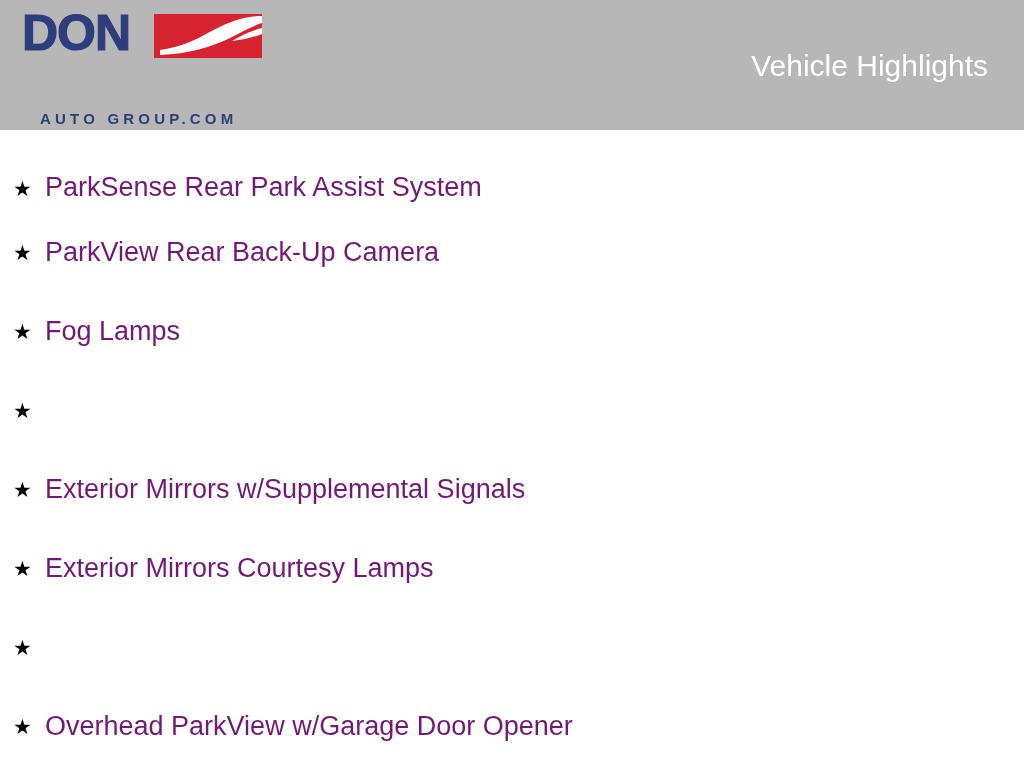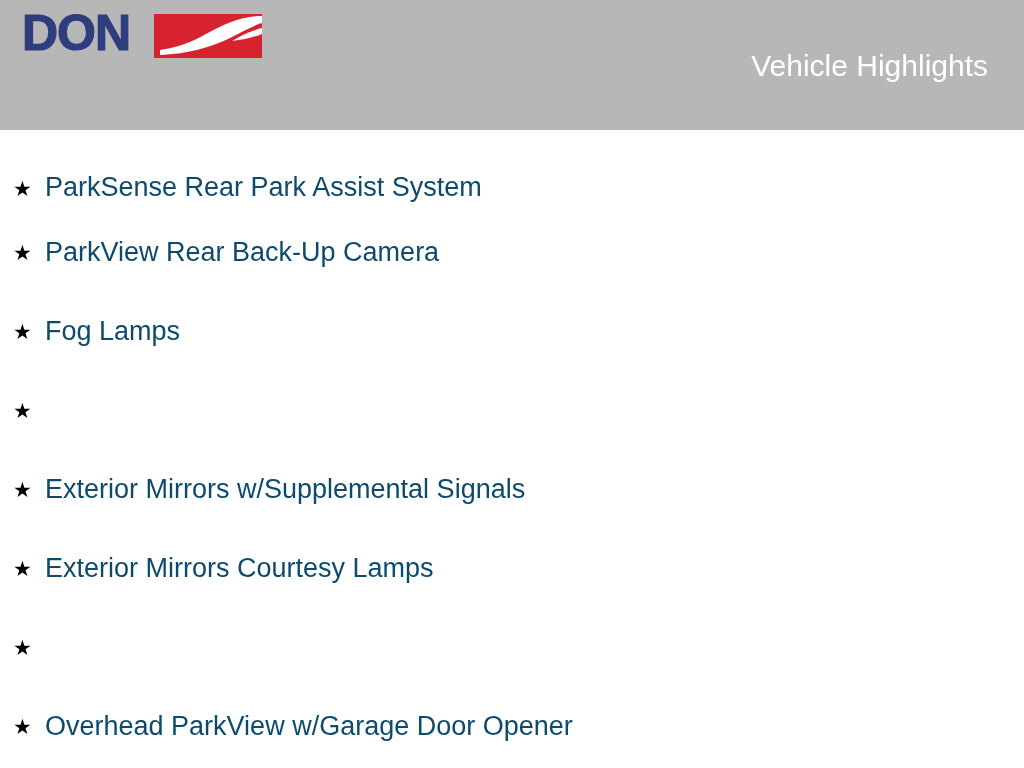--- a/index.html
+++ b/index.html
@@ -134,41 +134,42 @@
   }
   .highlight-item:first-child .bullet-star {
     top: auto;
     bottom: 13px;
     transform: none;
   }
   .highlight-label {
     font-family: "Liberation Sans", sans-serif;
     font-size: 27px;
     line-height: 30px;
-    color: #0c4a6e;
+    color: #701a75;
     white-space: nowrap;
   }
 </style>
 </head>
 <body>
 
 <div id="page">
 
   <div class="header-bar">
 
     <div class="logo">
       <div class="logo-don">DON</div>
 
       <div class="logo-swoosh-box">
         <svg viewBox="0 0 108 44" preserveAspectRatio="none" aria-hidden="true">
           <path d="M108 2 C 88 2, 70 10, 52 20 C 40 27, 26 33, 6 36 L 6 41 C 34 40, 58 33, 76 24 C 88 18, 98 12, 108 9 Z" fill="#ffffff"></path>
           <path d="M108 14 C 96 17, 86 22, 78 27 C 90 26, 100 23, 108 20 Z" fill="#ffffff"></path>
         </svg>
       </div>
 
+      <div class="logo-tagline">AUTO GROUP.COM</div>
     </div>
 
     <div class="header-title">Vehicle Highlights</div>
   </div>
 
   <ul class="highlights-list">
     <li class="highlight-item">
       <span class="bullet-star">★</span>
       <span class="highlight-label">ParkSense Rear Park Assist System</span>
     </li>

